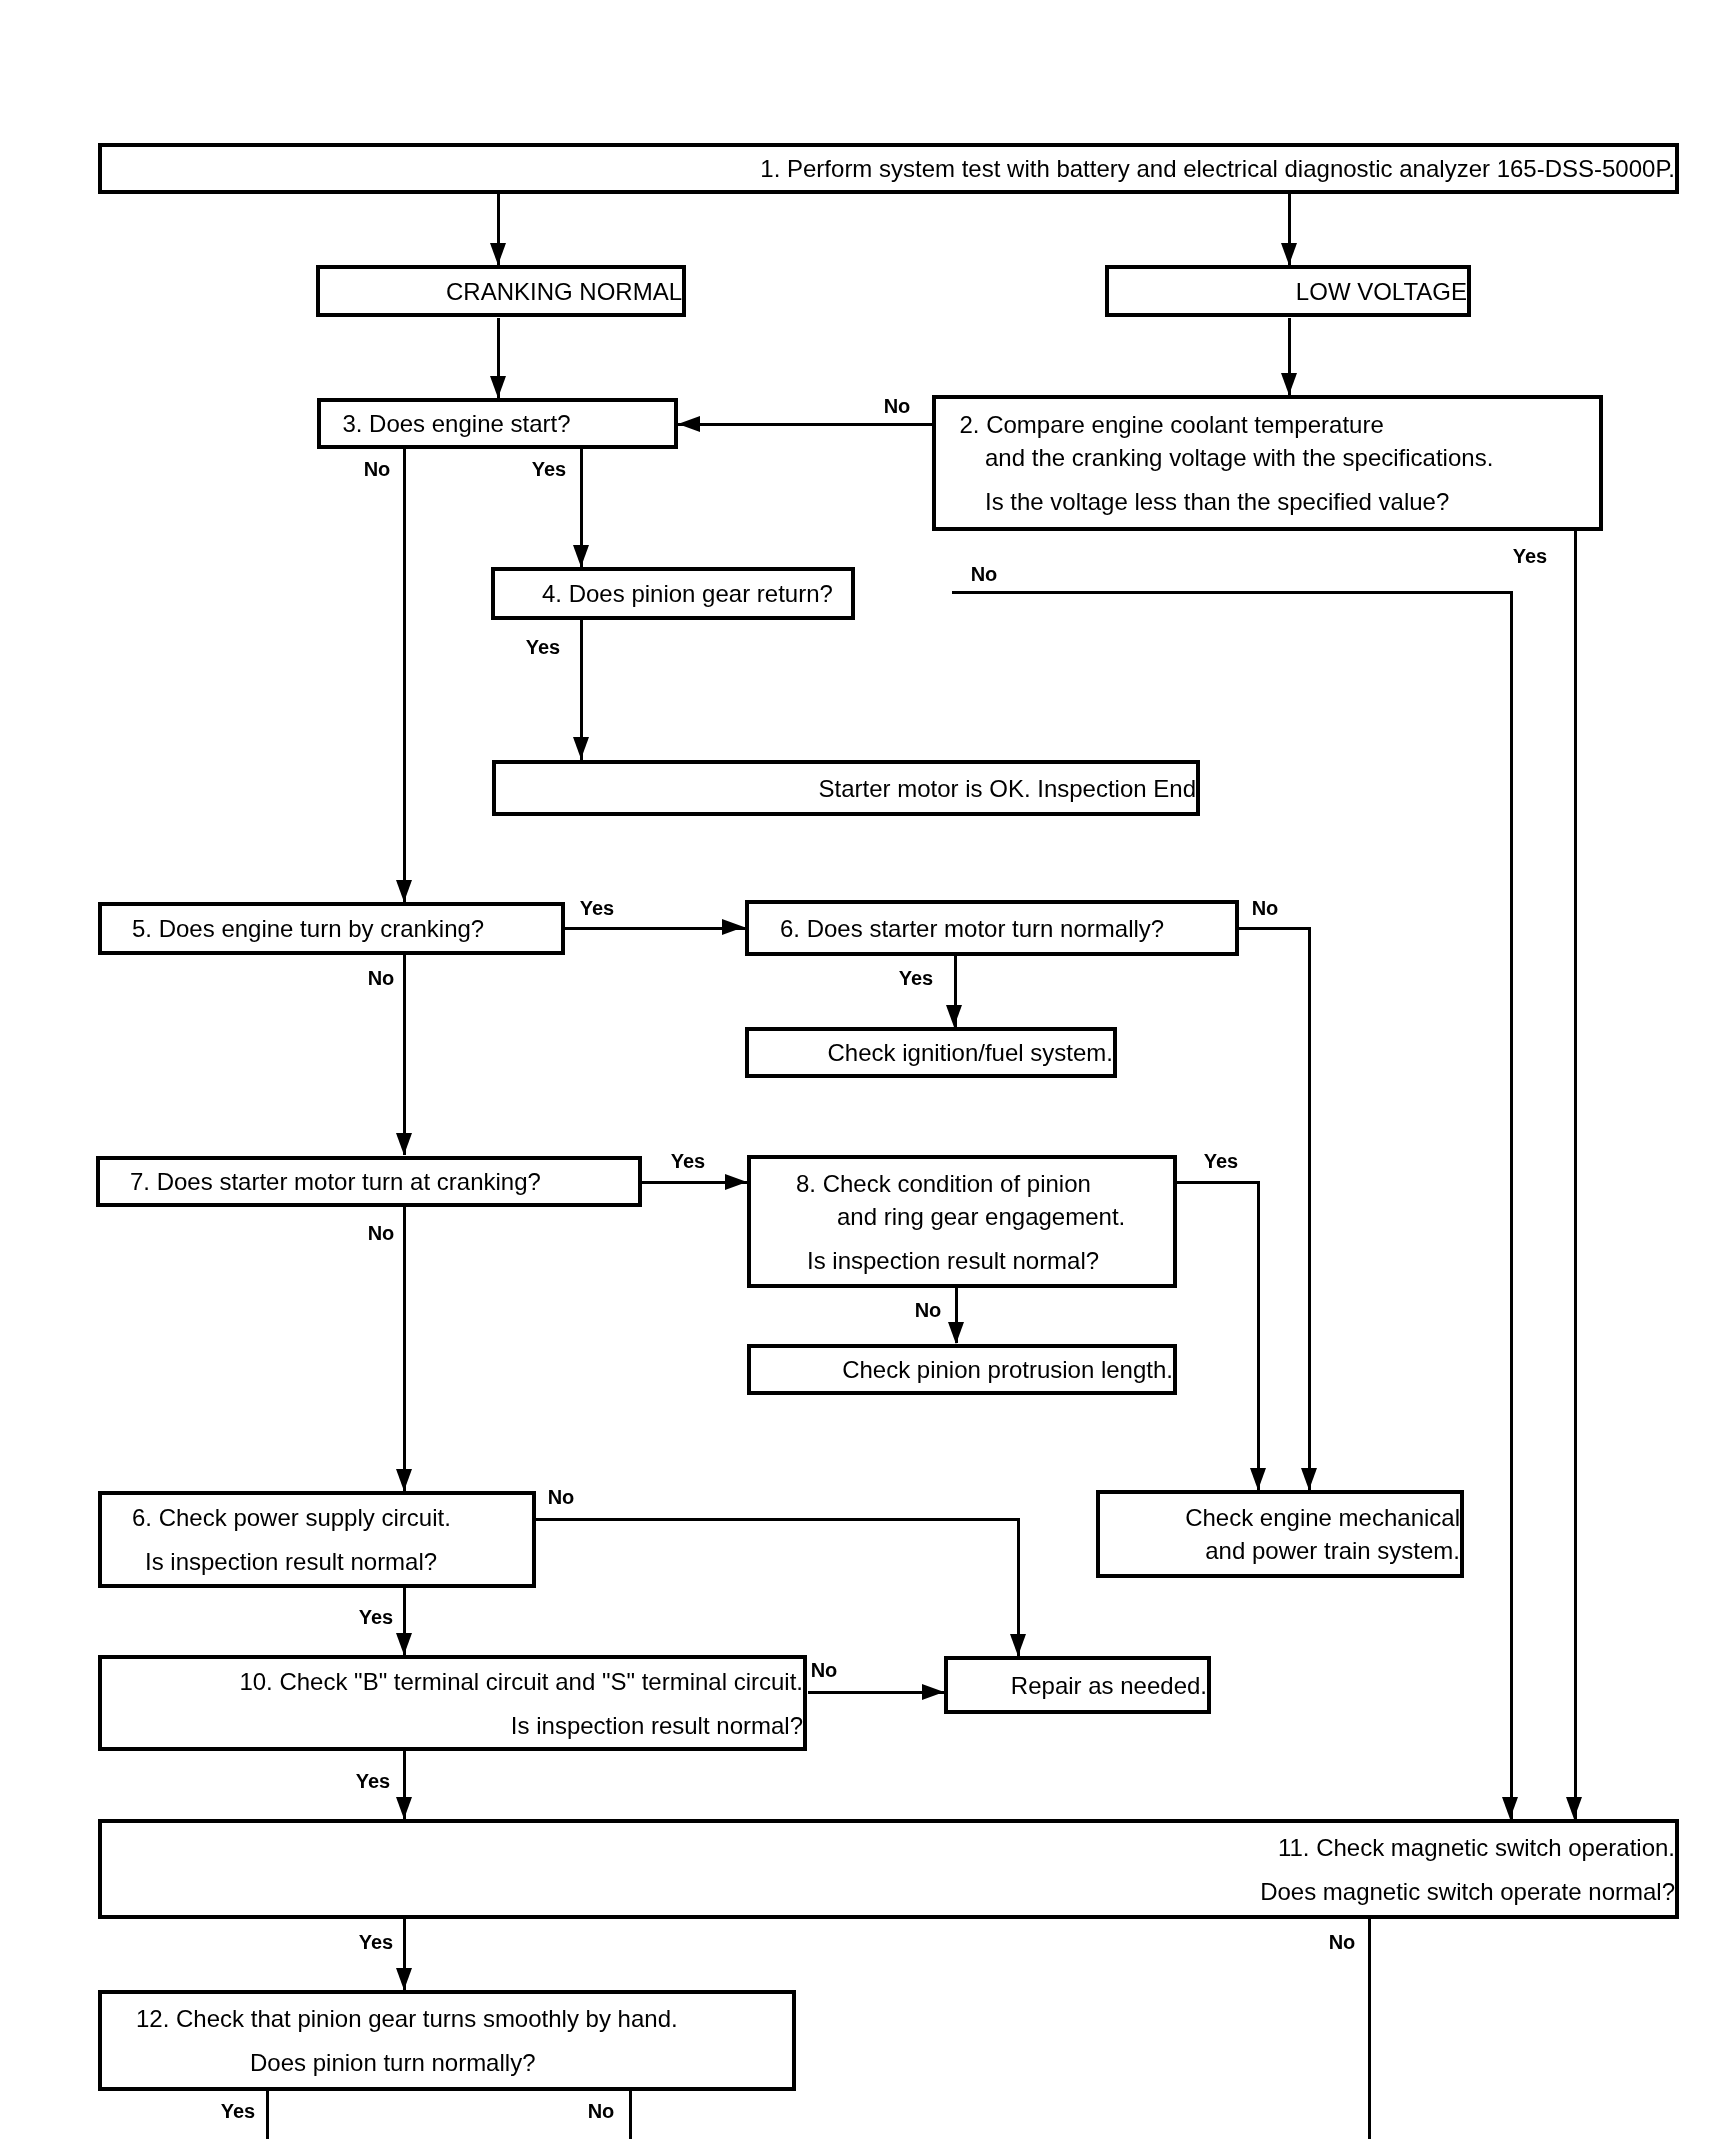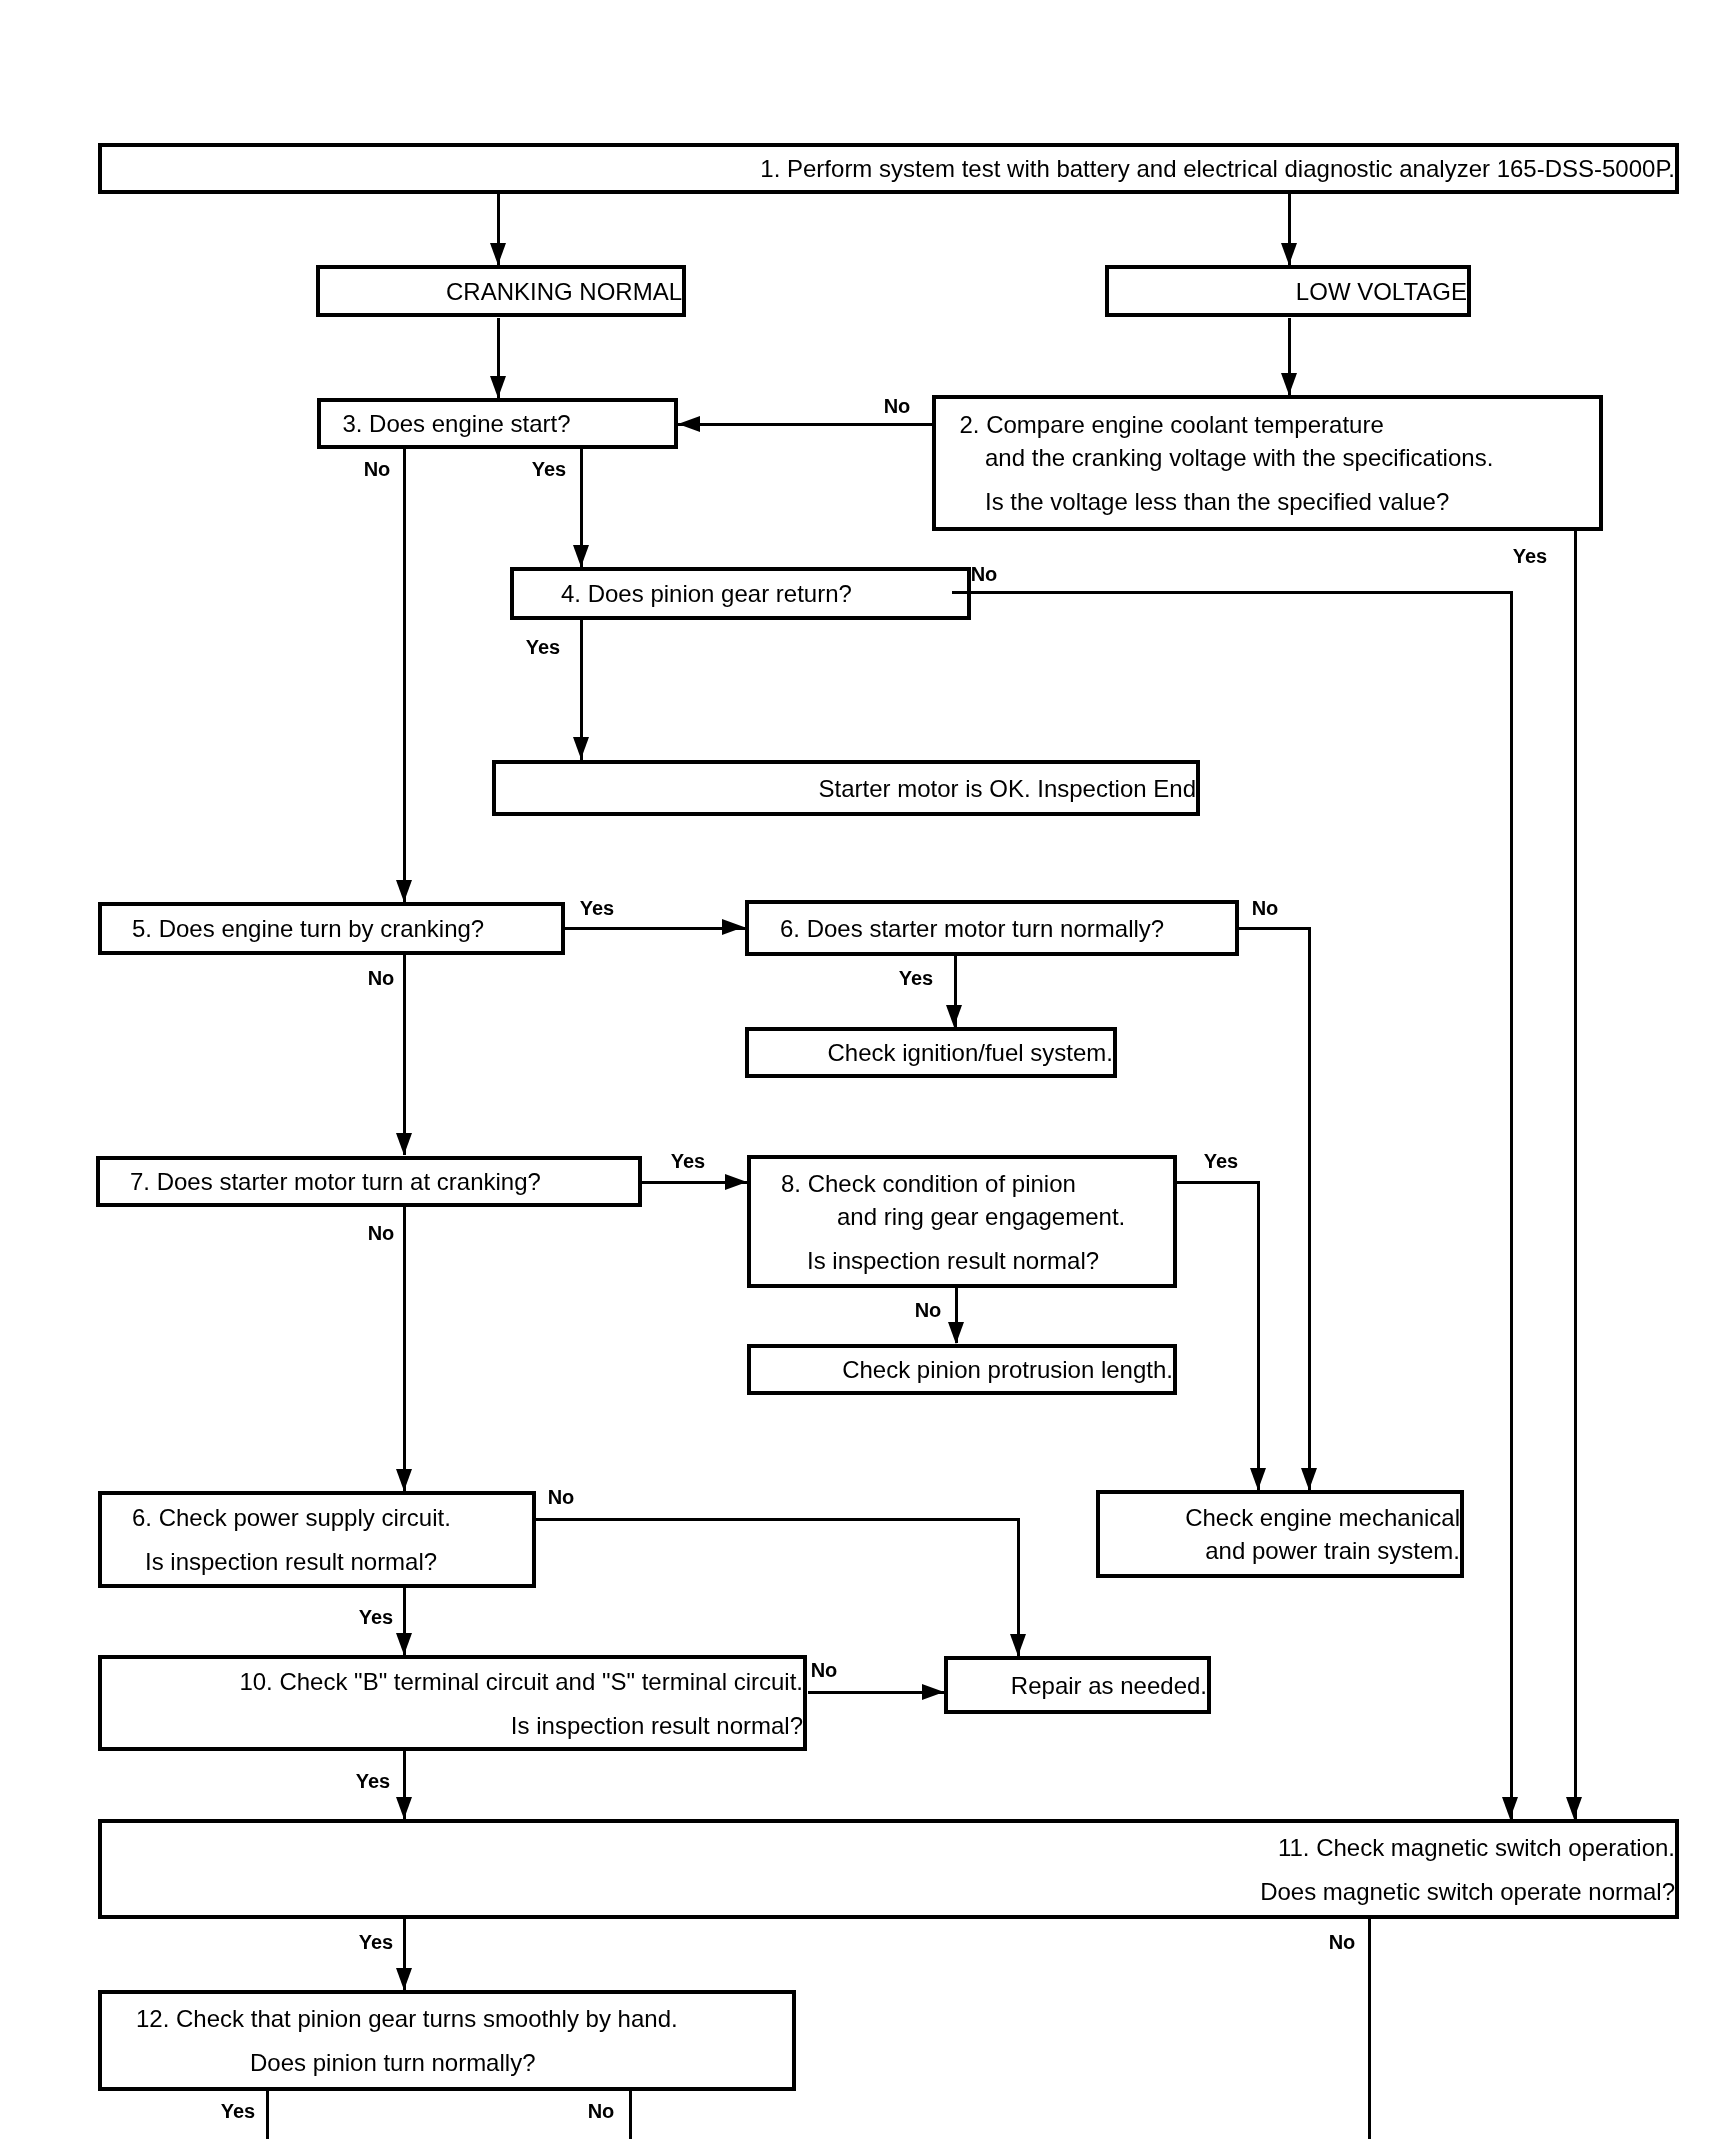--- a/index.html
+++ b/index.html
@@ -39,21 +39,21 @@
     <div class="ln" style="padding-left:21.4px">3. Does engine start?</div>
   </div>
 
   <div class="box" style="left:932px;top:395px;width:671px;height:136px">
     <div class="ln" style="padding-left:23.5px">2. Compare engine coolant temperature</div>
     <div class="ln" style="padding-left:49px">and the cranking voltage with the specifications.</div>
     <div class="ln blank"></div>
     <div class="ln" style="padding-left:49px">Is the voltage less than the specified value?</div>
   </div>
 
-  <div class="box" style="left:510px;top:567px;width:461px;height:53px">
+  <div class="box" style="left:491px;top:567px;width:364px;height:53px">
     <div class="ln" style="padding-left:47px">4. Does pinion gear return?</div>
   </div>
 
   <div class="box center" style="left:492px;top:760px;width:708px;height:56px">
     <div class="ln">Starter motor is OK. Inspection End</div>
   </div>
 
   <div class="box" style="left:98px;top:902px;width:467px;height:53px">
     <div class="ln" style="padding-left:30px">5. Does engine turn by cranking?</div>
   </div>
@@ -64,21 +64,21 @@
 
   <div class="box center" style="left:745px;top:1027px;width:372px;height:51px">
     <div class="ln">Check ignition/fuel system.</div>
   </div>
 
   <div class="box" style="left:96px;top:1156px;width:546px;height:51px">
     <div class="ln" style="padding-left:30px">7. Does starter motor turn at cranking?</div>
   </div>
 
   <div class="box" style="left:747px;top:1155px;width:430px;height:133px">
-    <div class="ln" style="padding-left:30px">8. Check condition of pinion</div>
+    <div class="ln" style="padding-left:45px">8. Check condition of pinion</div>
     <div class="ln" style="padding-left:86px">and ring gear engagement.</div>
     <div class="ln blank"></div>
     <div class="ln" style="padding-left:56px">Is inspection result normal?</div>
   </div>
 
   <div class="box center" style="left:747px;top:1344px;width:430px;height:51px">
     <div class="ln">Check pinion protrusion length.</div>
   </div>
 
   <div class="box center" style="left:1096px;top:1490px;width:368px;height:88px">

